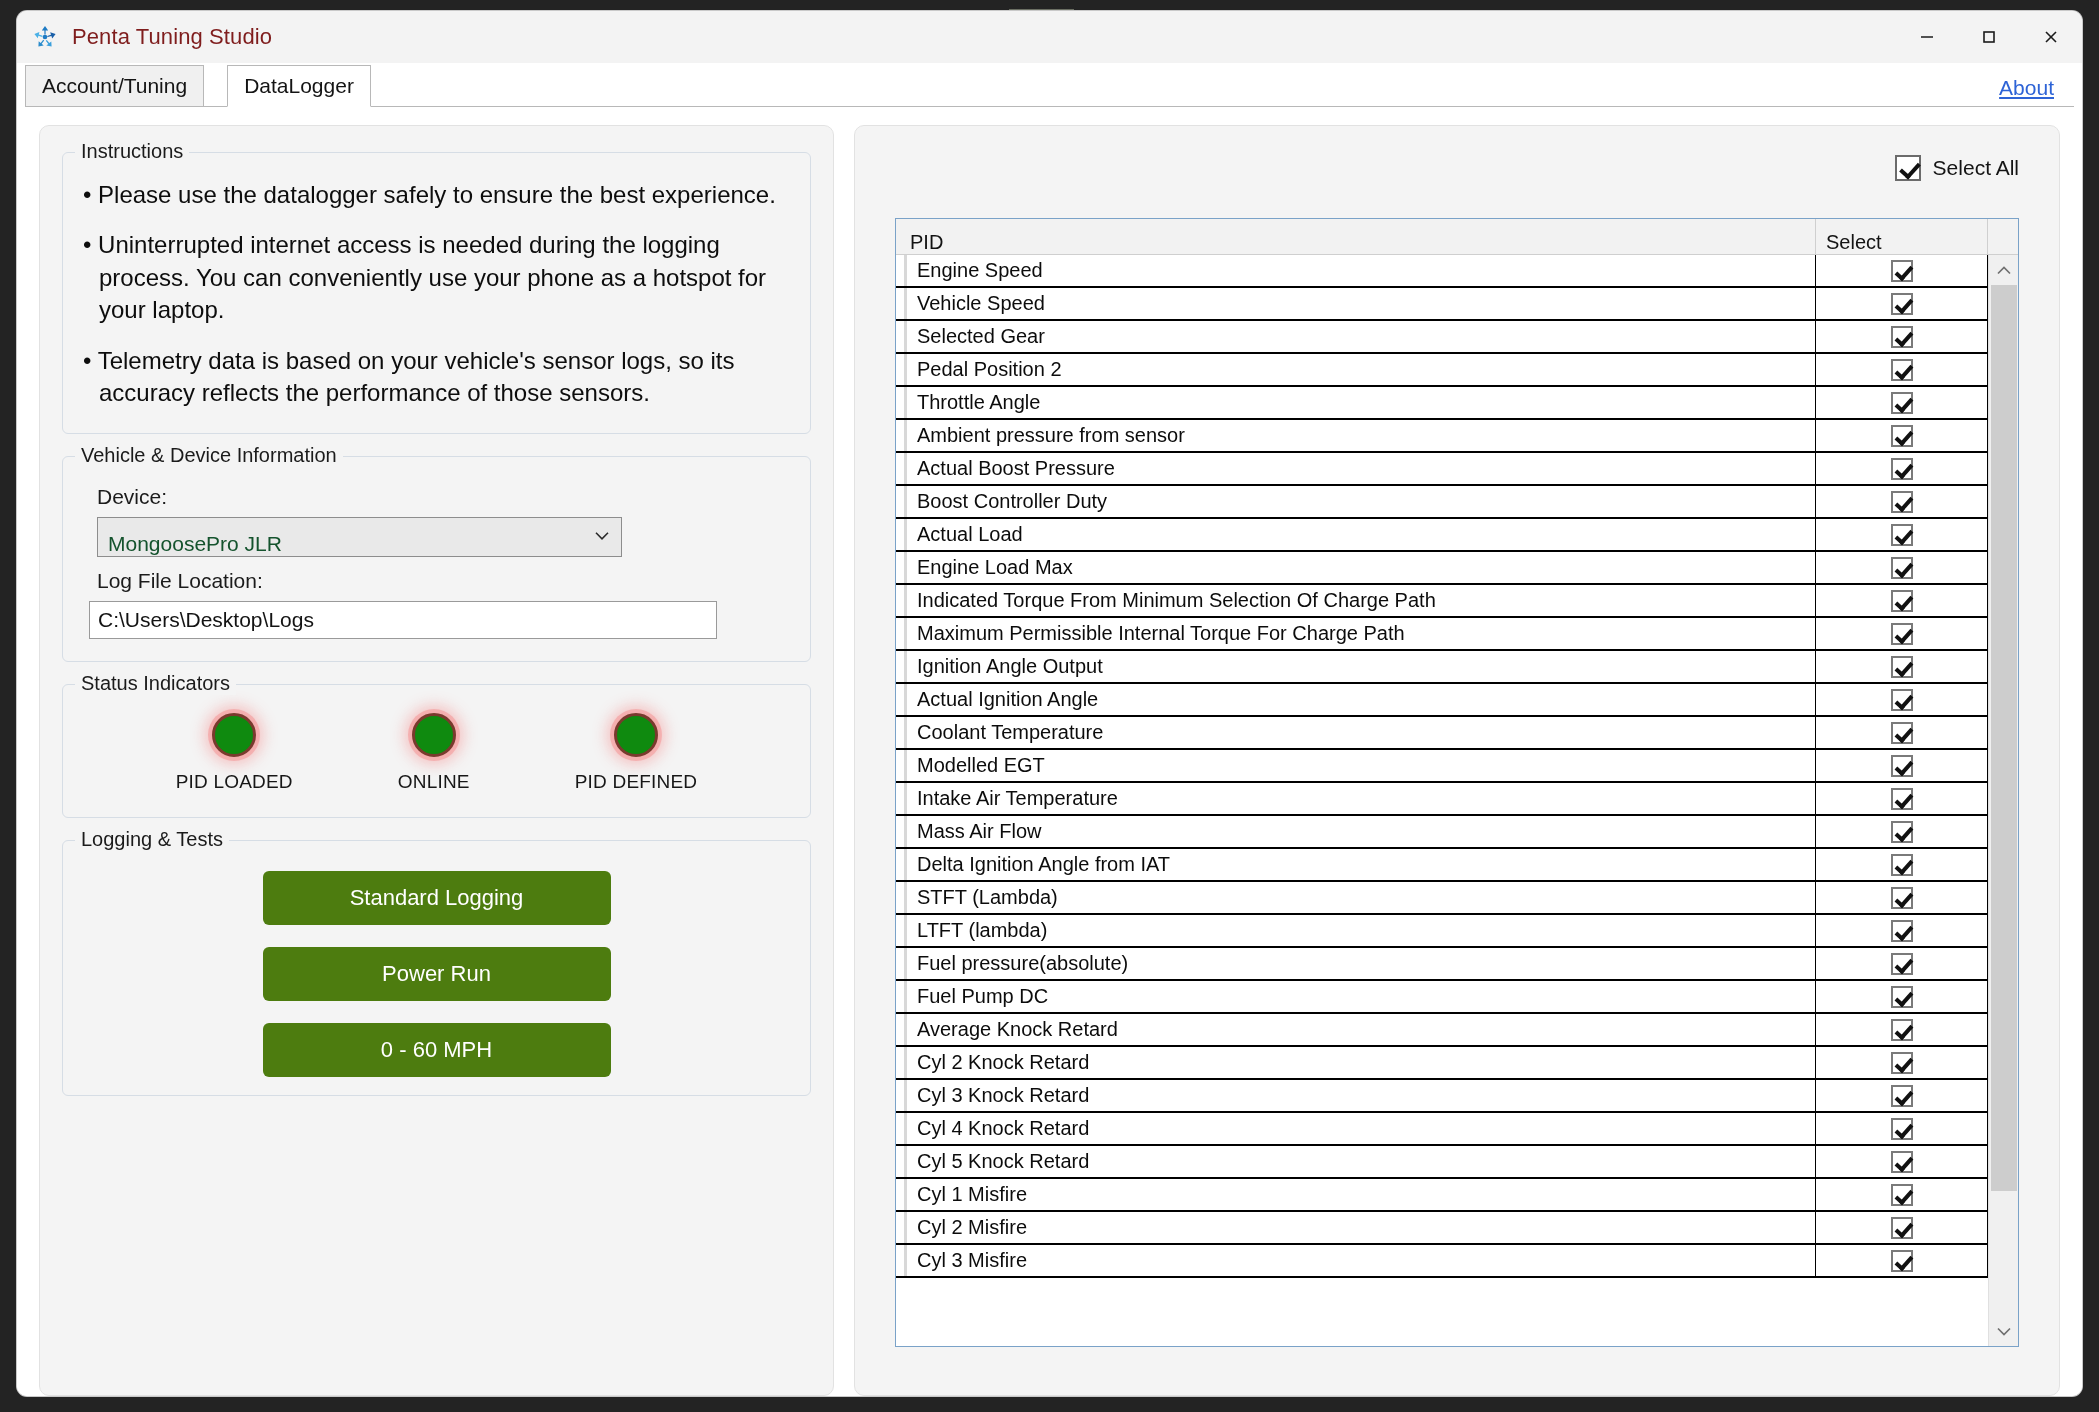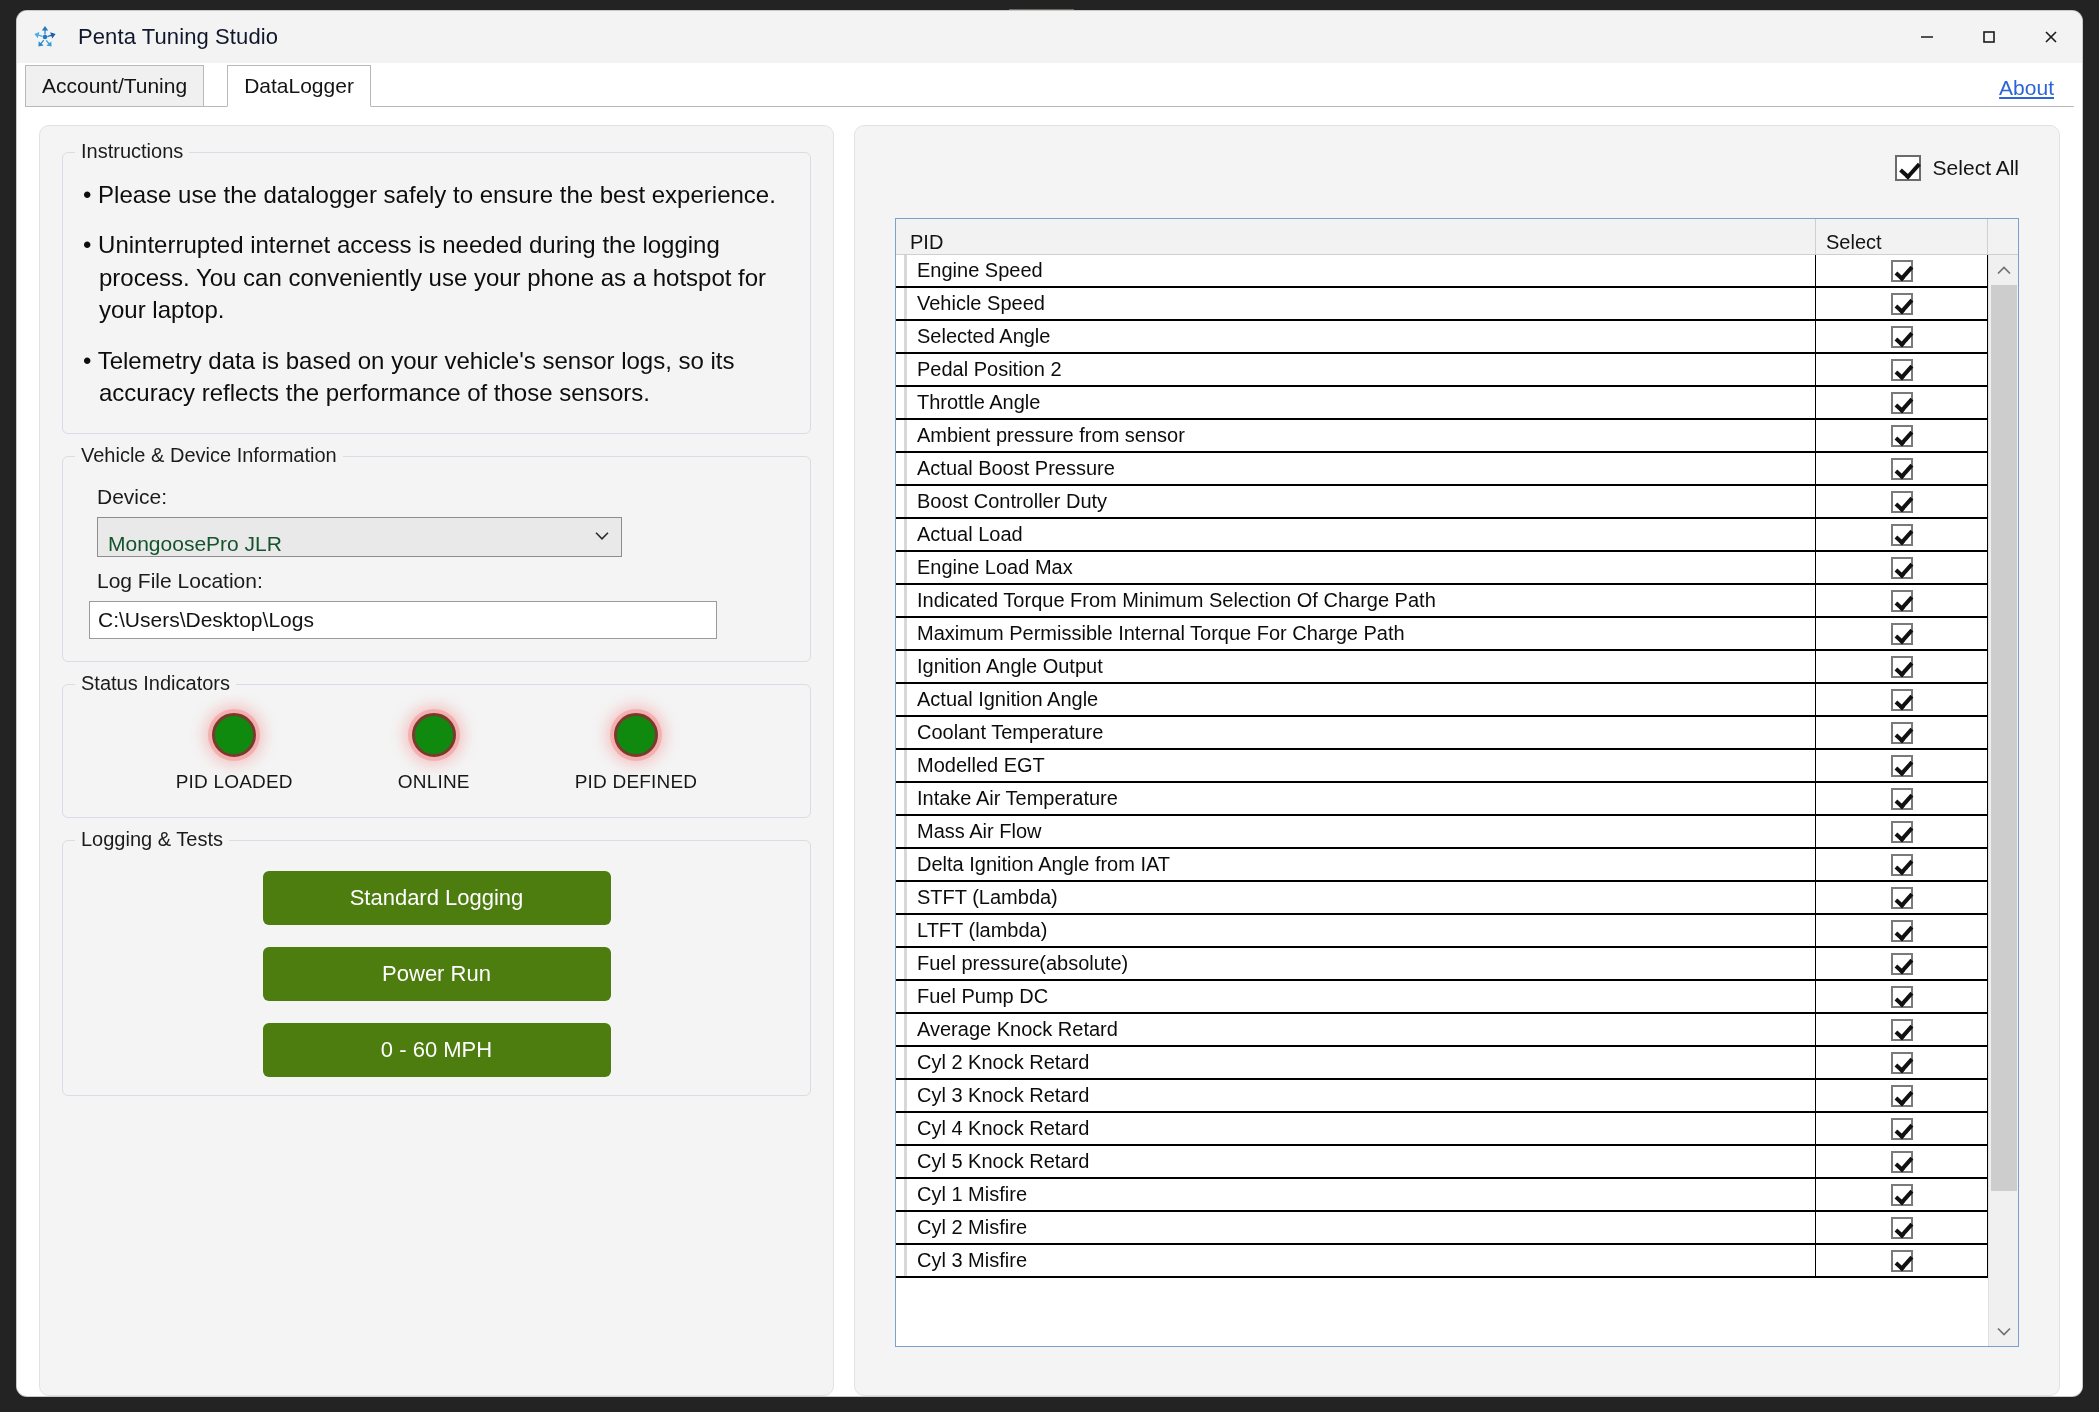--- a/index.html
+++ b/index.html
@@ -44,23 +44,23 @@
   
   #titlebar {
     position: relative;
     height: 52px;
     background: #f3f3f3;
     display: flex;
     align-items: center;
   }
   #app-icon { margin-left: 14px; width: 28px; height: 28px; position: relative; }
   #app-title {
-    margin-left: 19px;
+    margin-left: 13px;
     font-size: 22px;
-    color: #0f172a;
+    color: #7f1d1d;
     letter-spacing: .1px;
   }
   #win-controls { margin-left: auto; display: flex; height: 52px; }
   .win-btn {
     width: 62px; height: 52px;
     display: flex; align-items: center; justify-content: center;
     font-size: 18px; color: #1b1b1b;
   }
 
   
@@ -443,21 +443,21 @@
                     <span class="chk"></span>
                   </div>
                 </div>
                 <div class="row">
                   <div class="c-pid">Vehicle Speed</div>
                   <div class="c-sel">
                     <span class="chk"></span>
                   </div>
                 </div>
                 <div class="row">
-                  <div class="c-pid">Selected Angle</div>
+                  <div class="c-pid">Selected Gear</div>
                   <div class="c-sel">
                     <span class="chk"></span>
                   </div>
                 </div>
                 <div class="row">
                   <div class="c-pid">Pedal Position 2</div>
                   <div class="c-sel">
                     <span class="chk"></span>
                   </div>
                 </div>

